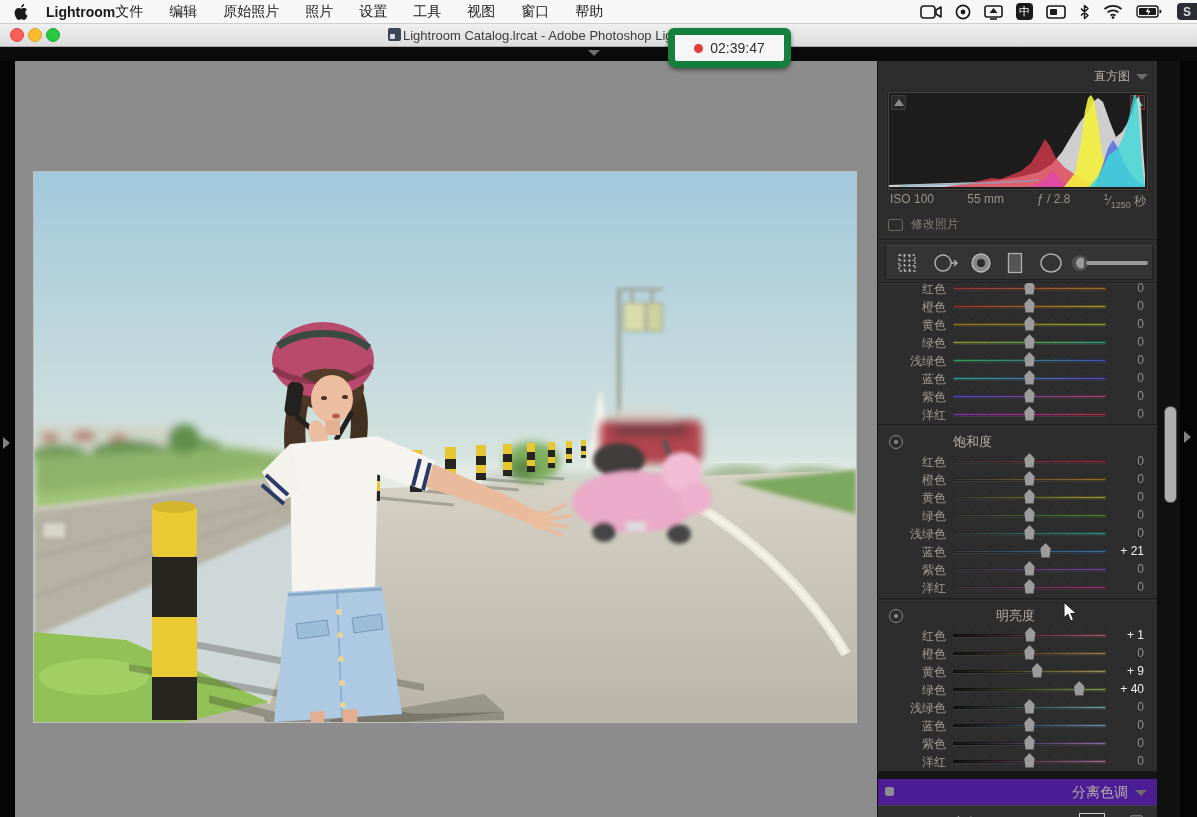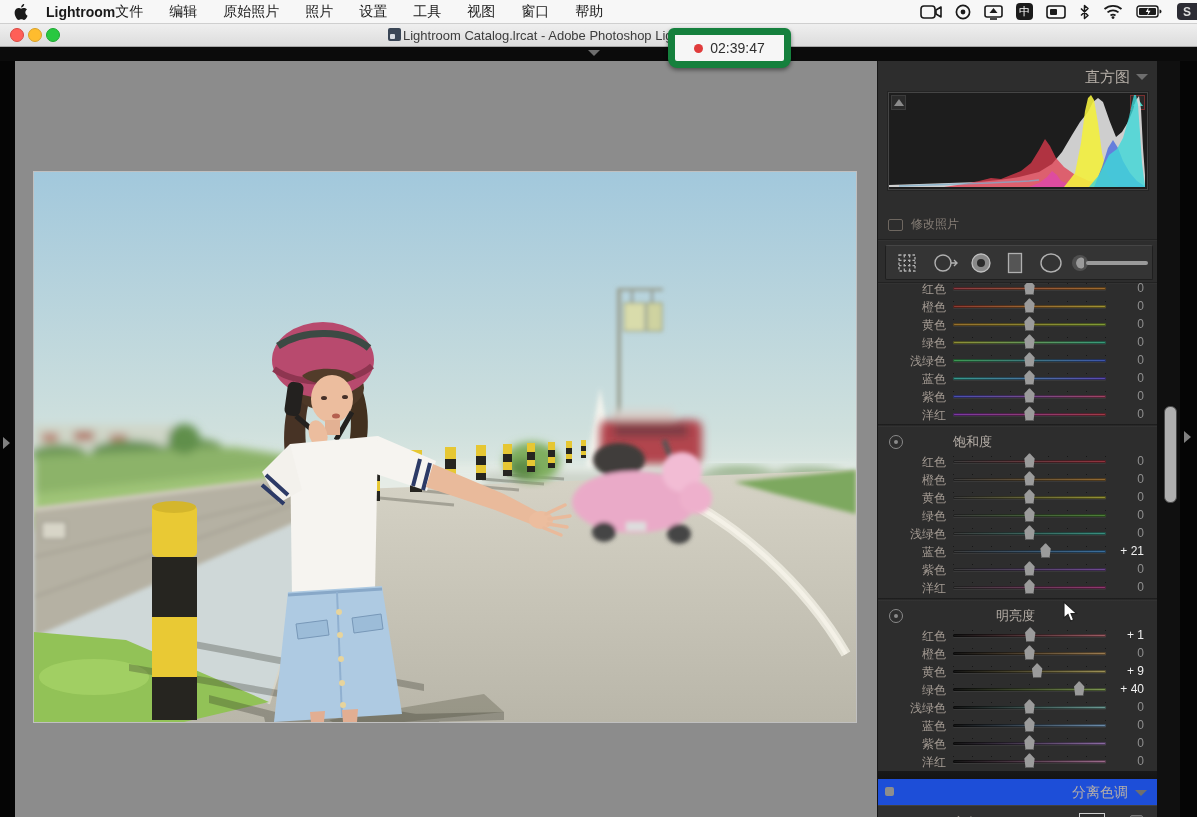--- a/index.html
+++ b/index.html
@@ -58,21 +58,21 @@
                outline:1px solid rgba(235,235,235,.55);background:#cfd8d8;}
 
   
   #right-panel{left:877px;top:61px;width:280px;height:756px;background:#2d2d2d;
                border-left:1px solid #161616;color:#a59c94;font-size:12px;}
   #right-gutter{left:1157px;top:61px;width:23px;height:756px;background:#101010;}
   #scroll-thumb{left:1164px;top:406px;width:11px;height:95px;background:#b0b0b0;
                 border:1px solid #4a4a4a;border-radius:6px;}
   #right-strip{left:1180px;top:61px;width:17px;height:756px;background:#050505;}
 
-  .panel-header{font-size:15px;color:#b6afa8;}
+  .panel-header{font-size:12px;color:#b6afa8;}
   #hist-header{right:28px;top:7px;}
   #hist-tri{right:10px;top:13px;}
   #hist-box{left:10px;top:31px;width:258px;height:96px;background:#1d1d1d;
             border:1px solid #454545;box-shadow:0 0 0 1px #242424;}
   .clip-ind{width:13px;height:13px;top:2px;background:#2a2a2a;
             display:flex;align-items:center;justify-content:center;}
   #clip-l{left:2px;border:1px solid #3c3c3c;}
   #clip-r{right:2px;border:1px solid #7a3030;}
   .tri-up-sm{width:0;height:0;border-left:5px solid transparent;
              border-right:5px solid transparent;border-bottom:7px solid #8a8a8a;}
@@ -118,21 +118,21 @@
           background-image:repeating-linear-gradient(90deg,rgba(0,0,0,.5) 0 1px,
           transparent 1px 19px);}
   .sthumb{position:absolute;top:1px;width:13px;height:15px;background:#9b9b9b;
           clip-path:polygon(50% 0%,90% 36%,80% 100%,20% 100%,10% 36%);
           box-shadow:inset 0 0 0 1px #5c5c5c;}
   .svalue{position:absolute;right:14px;top:2px;width:44px;text-align:right;
           color:#8f8f8f;font-size:12px;white-space:nowrap;}
   .svalue.active{color:#f0f0f0;}
 
   
-  #split-row{left:0;top:718px;width:280px;height:26px;background:#1d4ed8;}
+  #split-row{left:0;top:718px;width:280px;height:26px;background:#4c1d95;}
   #split-icon{left:7px;top:8px;width:9px;height:9px;background:#8d8d8d;
               border-radius:2px;}
   #split-title{right:30px;top:5px;font-size:14px;color:#b6afa8;}
   #split-tri{right:11px;top:11px;}
   #hl-row{left:0;top:744px;width:280px;height:40px;background:#303030;
           border-top:1px solid #404040;color:#a59c94;}
   #hl-label{left:75px;top:8px;}
   #hl-swatch{left:201px;top:7px;width:24px;height:15px;border:1px solid #cfcfcf;
              background:#2d2d2d;}
   #hl-btn{left:252px;top:9px;width:11px;height:11px;background:#555;
@@ -482,20 +482,26 @@
       <path d="M0,94 L0,92 30,91 60,90 90,89 110,87 130,84 150,79 163,71 173,59 183,42 191,29 199,19 204,9 209,5 214,9 221,29 227,44 233,39 239,29 244,17 247,7 250,3 252,16 254,55 256,82 256,94 Z" fill="#d8d8d8" opacity="0.95"></path>
       <path d="M55,94 75,91 90,88 102,85 112,86 122,82 132,78 142,70 150,57 156,46 161,53 167,65 175,74 185,81 200,88 220,92 256,94 Z" fill="#e23b4e" opacity="0.75"></path>
       <path d="M140,94 150,90 158,84 163,78 168,82 172,88 180,91 190,93 200,94 Z" fill="#e040c0" opacity="0.6"></path>
       <path d="M175,94 186,80 192,50 196,18 199,5 202,2 205,7 209,30 213,60 218,80 224,90 230,94 Z" fill="#f3ef3e" opacity="0.9"></path>
       <path d="M205,94 213,74 219,55 224,47 229,55 234,68 241,80 248,88 254,92 256,94 Z" fill="#4a6ae0" opacity="0.8"></path>
       <path d="M200,94 210,82 220,62 228,56 234,45 240,24 243,10 245,2 247,2 249,12 251,40 253,70 255,86 256,92 256,94 Z" fill="#3ed8d8" opacity="0.8"></path>
       <path d="M10,93 40,92 70,91 100,90 120,89 140,88 150,87" stroke="#7ab0d0" stroke-width="1.5" fill="none" opacity="0.7"></path>
     </svg>
   </div>
 
+  <div id="exif-row" class="abs">
+    <span>ISO 100</span>
+    <span>55 mm</span>
+    <span>ƒ / 2.8</span>
+    <span id="exif-shutter"><sup>1</sup>⁄<sub>1250</sub> <span>秒</span></span>
+  </div>
 
   <div id="orig-row" class="abs">
     <div id="orig-check"></div>
     <span>修改照片</span>
   </div>
   <div id="hist-sep" class="abs"></div>
 
   <div id="toolstrip" class="abs">
     <div class="tool" style="width:46px;">
       <svg width="22" height="22" viewBox="0 0 22 22">

